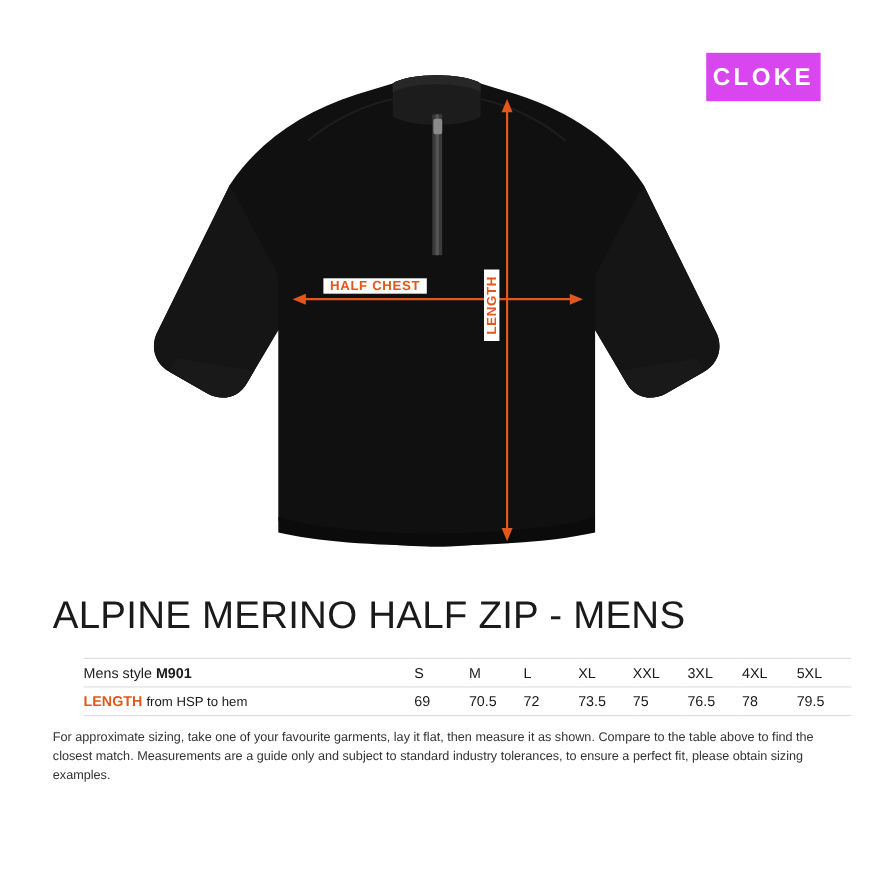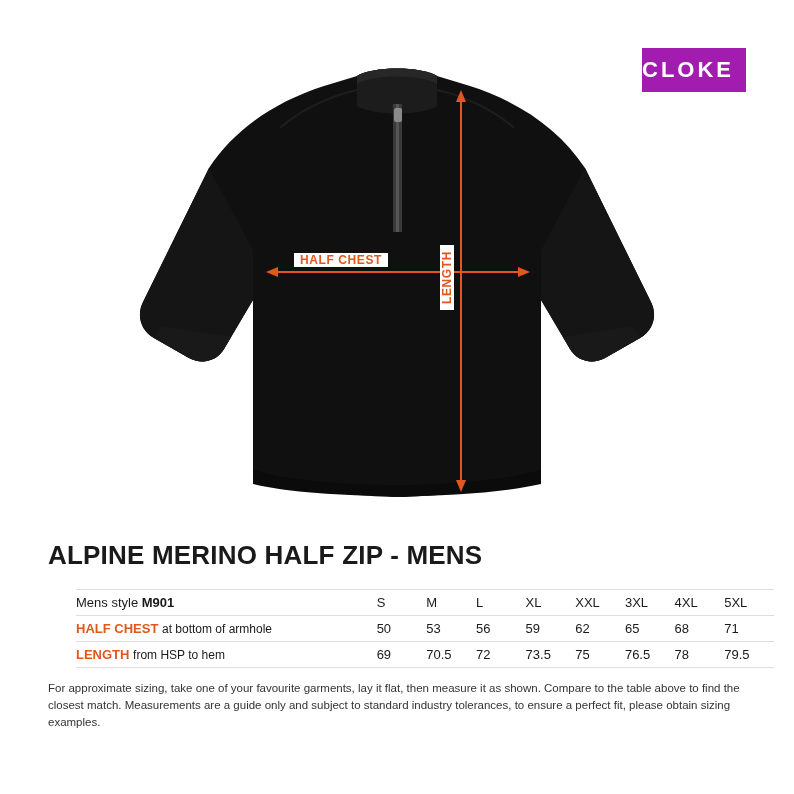--- a/index.html
+++ b/index.html
@@ -24,24 +24,24 @@
     width: 794px;
     height: 528px;
   }
 
   #logo-box {
     position: absolute;
     right: 48px;
     top: 48px;
     width: 104px;
     height: 44px;
-    background: #a21caf;
+    background: #d946ef;
     display: flex;
     align-items: center;
-    justify-content: flex-start;
+    justify-content: center;
   }
   #logo-text {
     color: #ffffff;
     font-size: 22px;
     font-weight: bold;
     letter-spacing: 3px;
     font-family: "Liberation Sans", sans-serif;
   }
 
   .dim-label {
@@ -68,22 +68,22 @@
 
   
   #content {
     position: absolute;
     left: 48px;
     top: 540px;
     width: 698px;
   }
 
   #title {
-    font-size: 26px;
-    font-weight: bold;
+    font-size: 35px;
+    font-weight: normal;
     letter-spacing: 0.2px;
     color: #1a1a1a;
     margin: 0 0 18px 0;
     font-family: "Liberation Sans", sans-serif;
   }
 
   #size-table {
     width: 698px;
     border-collapse: collapse;
     font-size: 13px;
@@ -207,34 +207,20 @@
         <td class="sizecell sizehead">S</td>
         <td class="sizecell sizehead">M</td>
         <td class="sizecell sizehead">L</td>
         <td class="sizecell sizehead">XL</td>
         <td class="sizecell sizehead">XXL</td>
         <td class="sizecell sizehead">3XL</td>
         <td class="sizecell sizehead">4XL</td>
         <td class="sizecell sizehead">5XL</td>
       </tr>
 
-      <tr>
-        <td class="rowhead">
-          <span class="rowhead-strong">HALF CHEST</span>
-          <span class="rowhead-sub">at bottom of armhole</span>
-        </td>
-        <td class="sizecell">50</td>
-        <td class="sizecell">53</td>
-        <td class="sizecell">56</td>
-        <td class="sizecell">59</td>
-        <td class="sizecell">62</td>
-        <td class="sizecell">65</td>
-        <td class="sizecell">68</td>
-        <td class="sizecell">71</td>
-      </tr>
 
       <tr>
         <td class="rowhead">
           <span class="rowhead-strong">LENGTH</span>
           <span class="rowhead-sub">from HSP to hem</span>
         </td>
         <td class="sizecell">69</td>
         <td class="sizecell">70.5</td>
         <td class="sizecell">72</td>
         <td class="sizecell">73.5</td>

